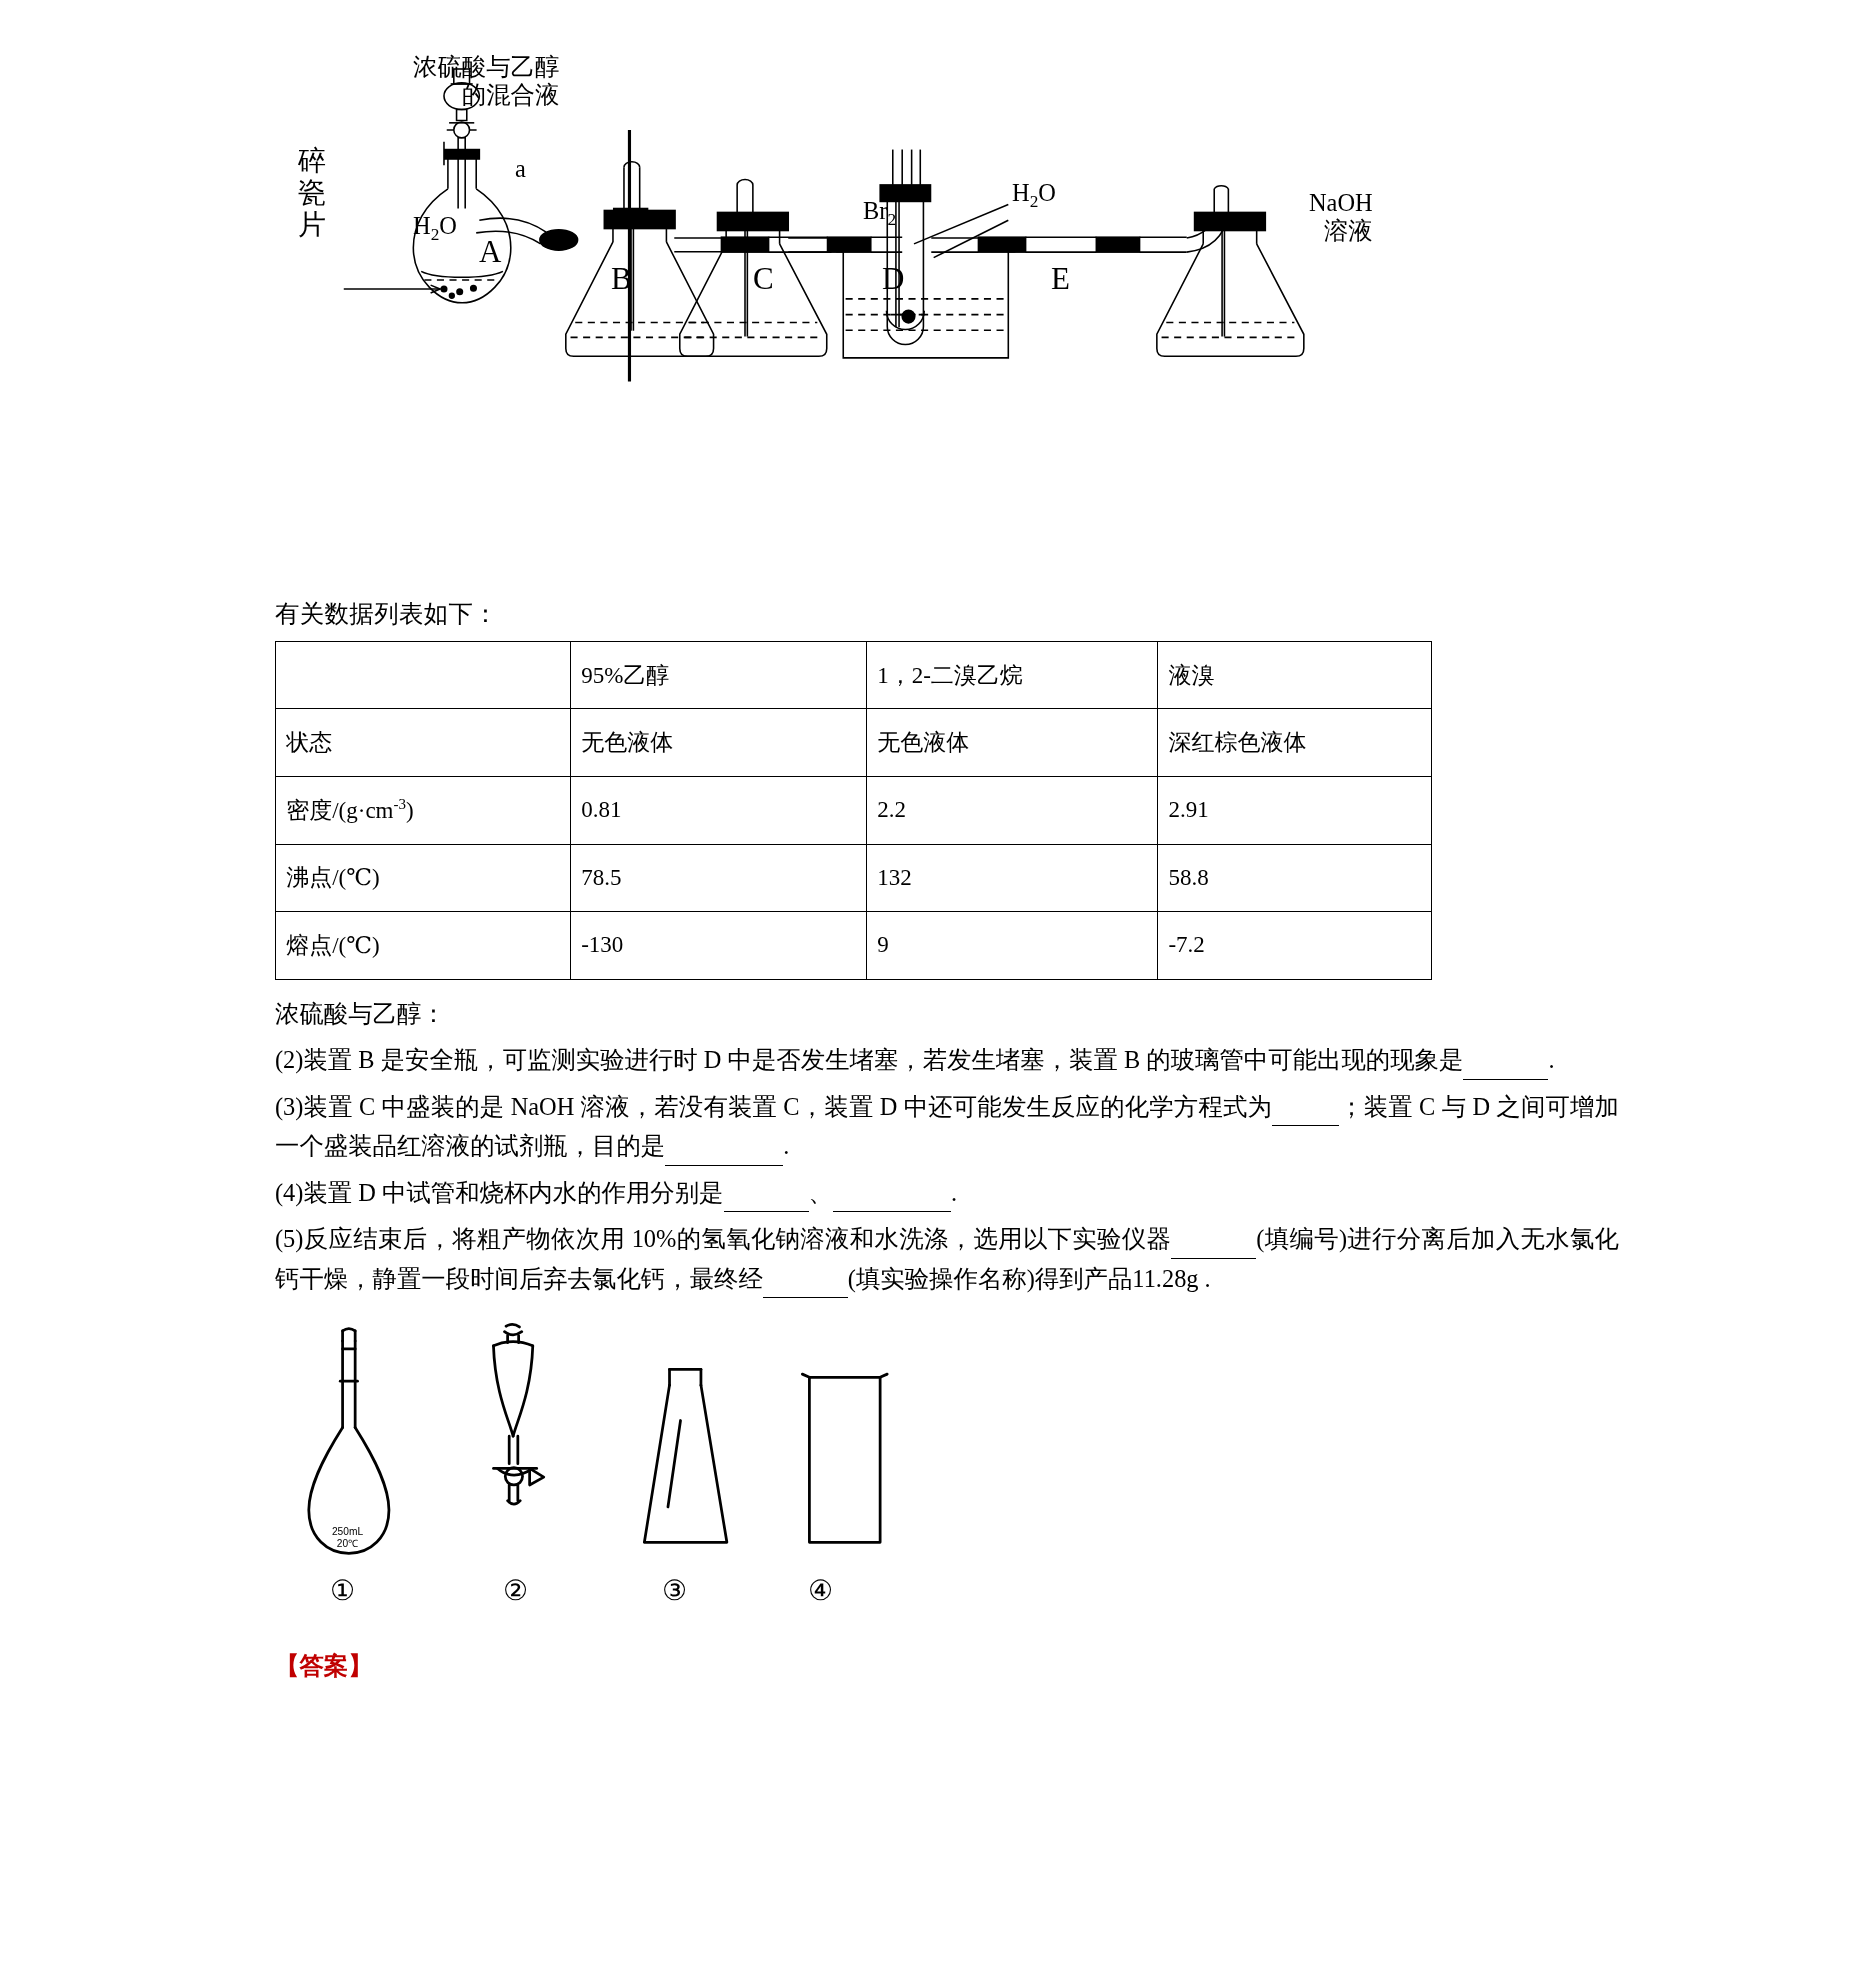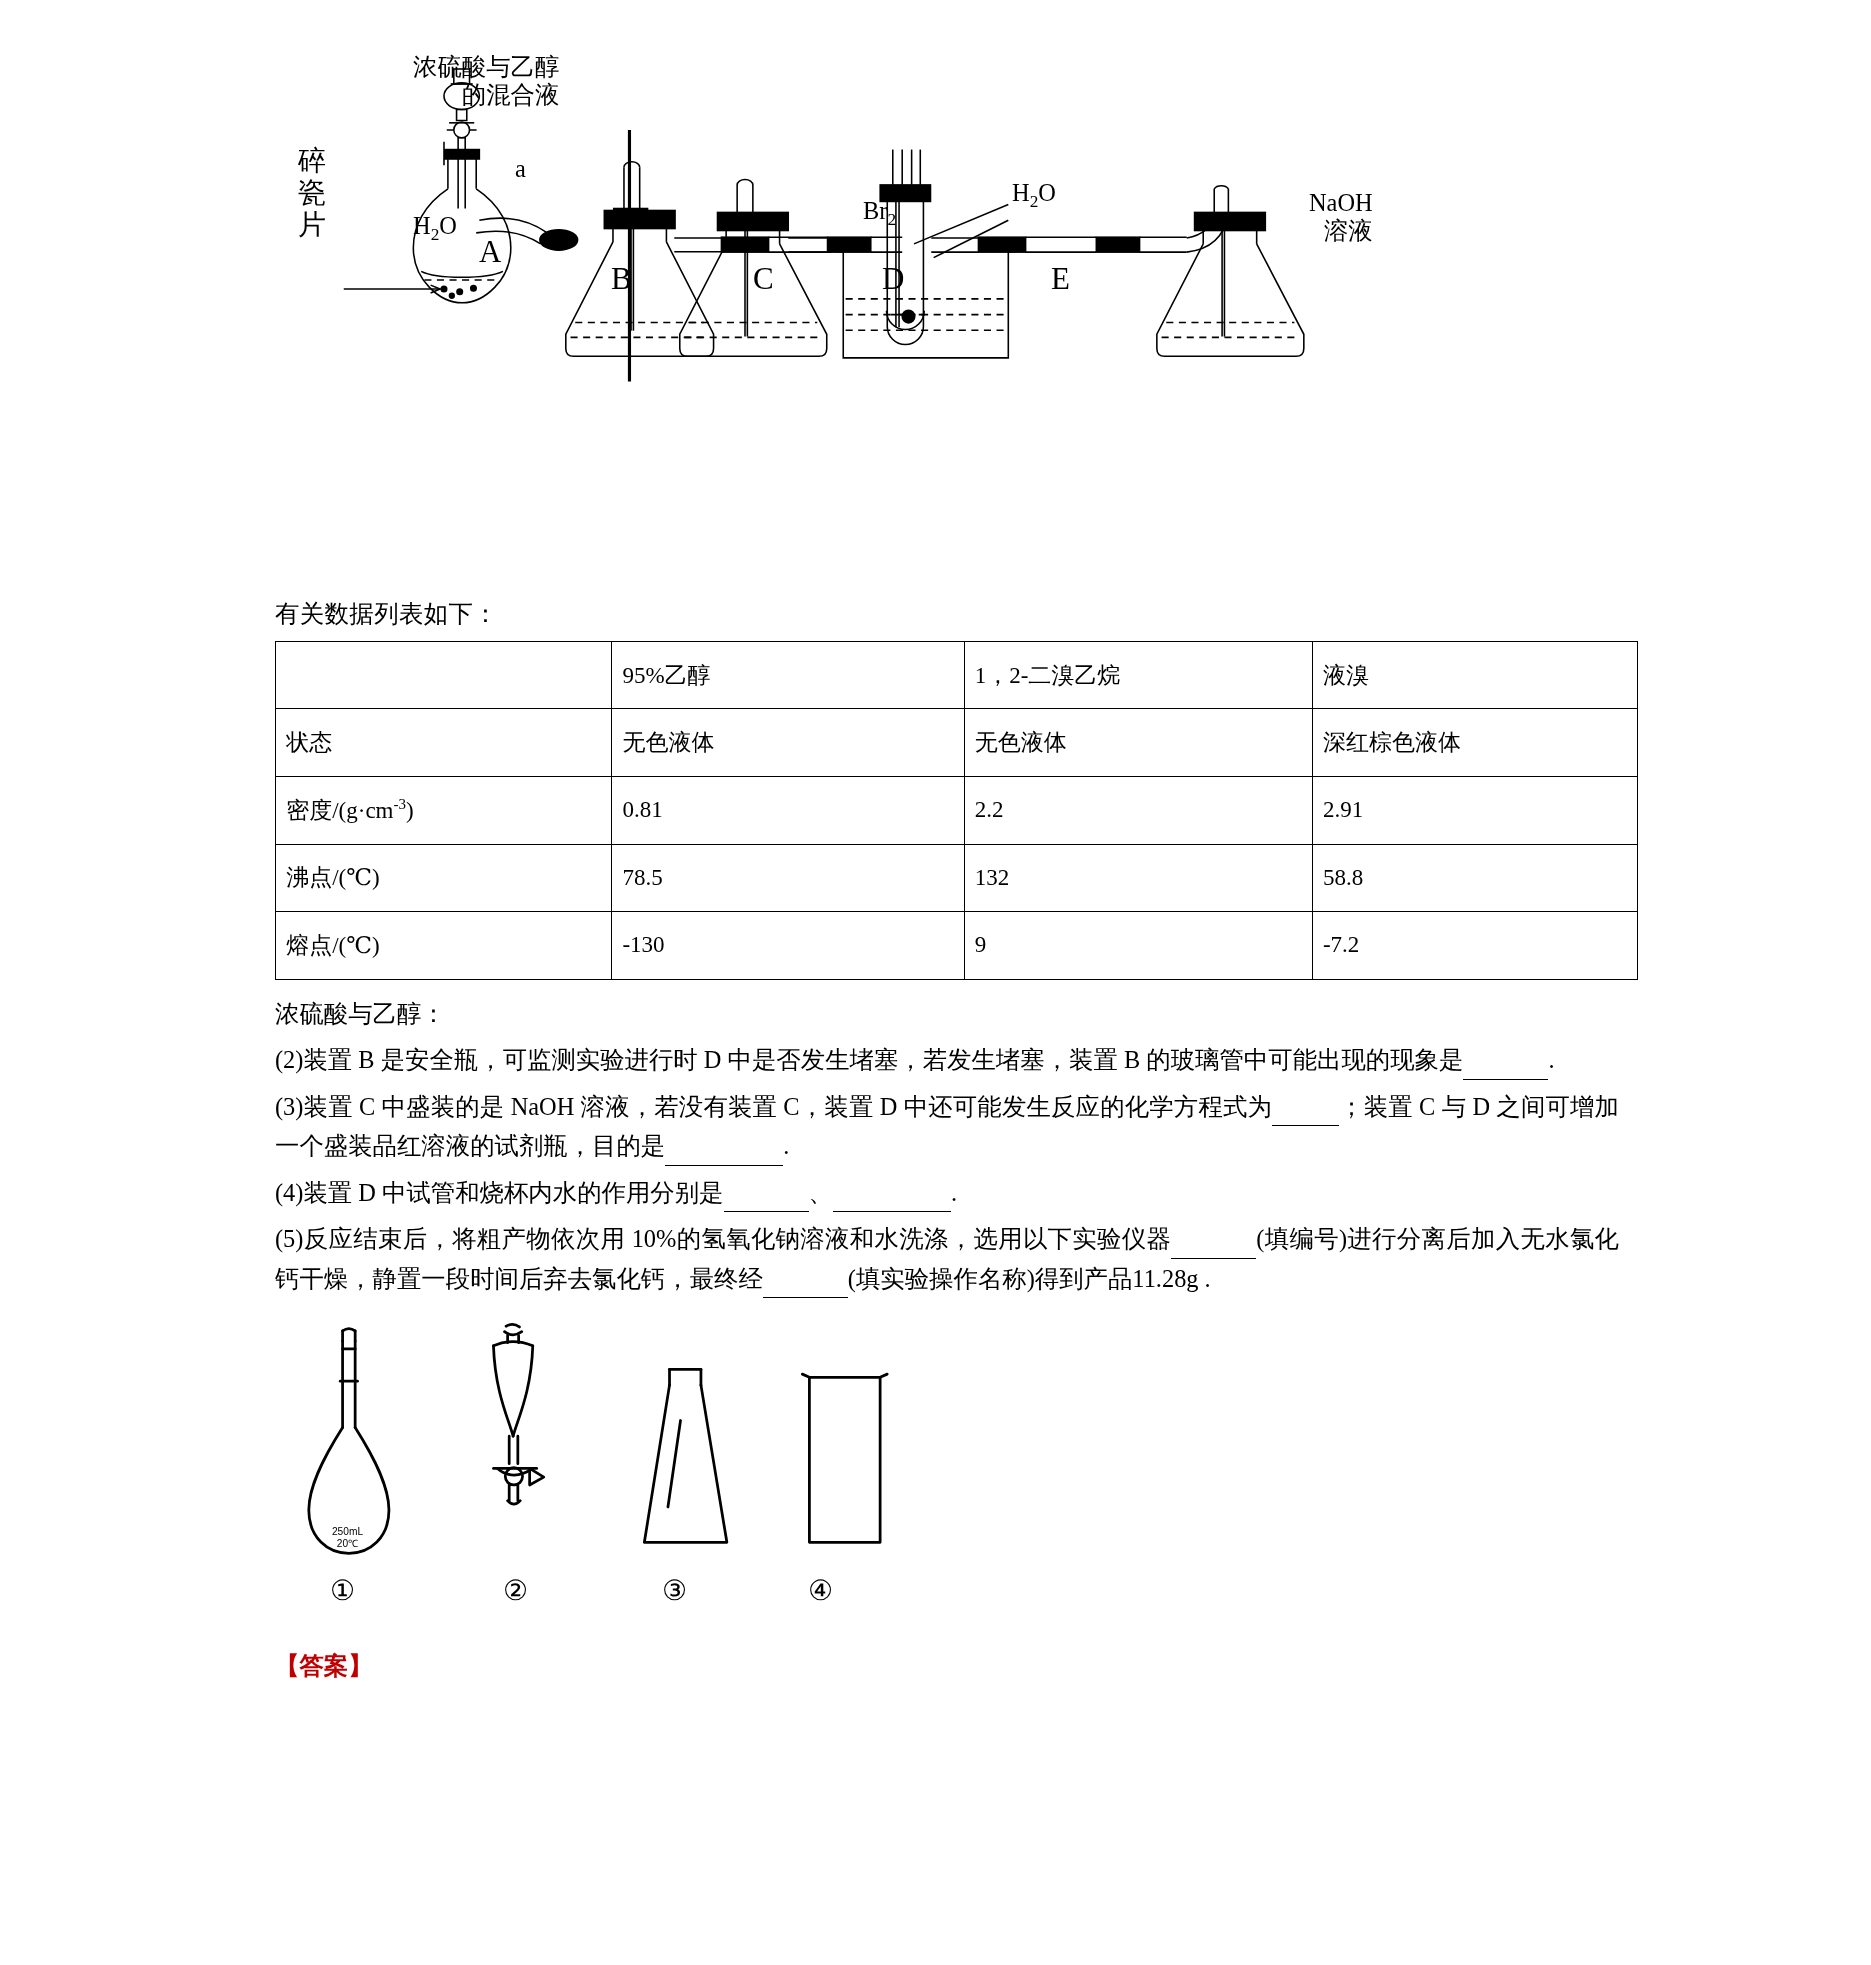--- a/index.html
+++ b/index.html
@@ -53,21 +53,21 @@
   }
 
   
   .lead-text {
     font-size: 24.4px;
     margin: 11.8px 0 11px 0;
     letter-spacing: 0.4px;
   }
   table.data {
     border-collapse: collapse;
-    width: 1363px;
+    width: 1157px;
     margin-bottom: 14px;
   }
   table.data td {
     border: 1.2px solid #000;
     padding: 11.8px 10.2px;
     font-size: 23px;
     vertical-align: middle;
     height: 43px;
   }
   table.data td.c0 { width: 314px; }

